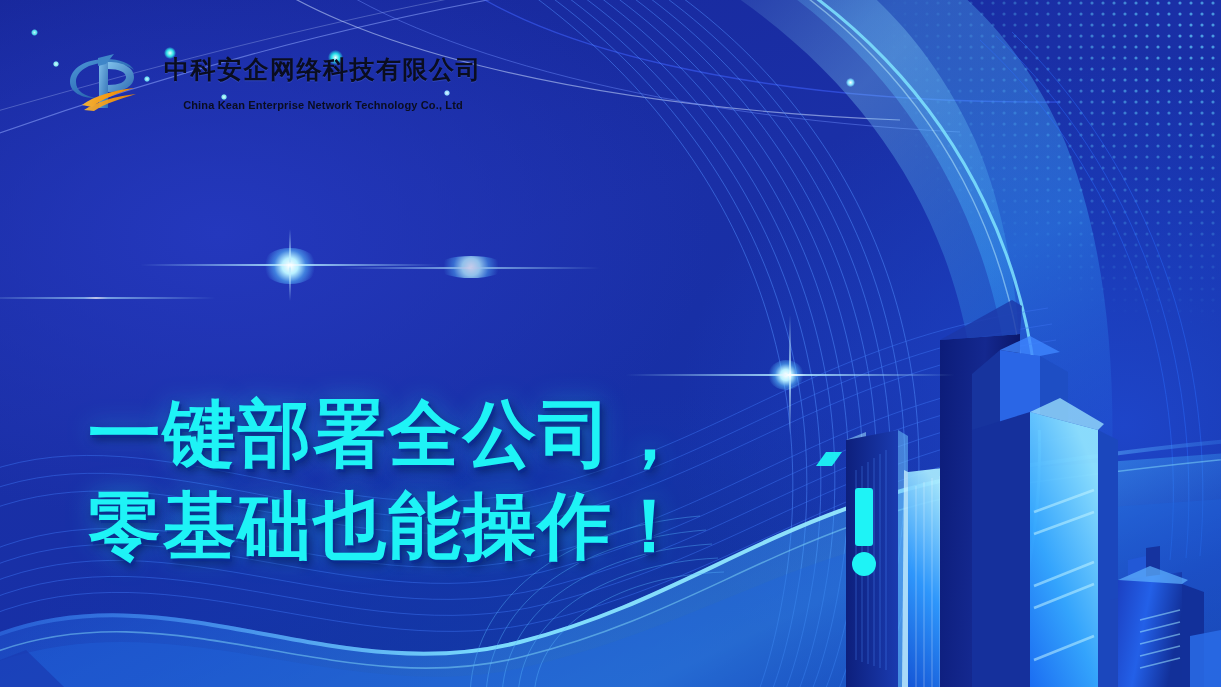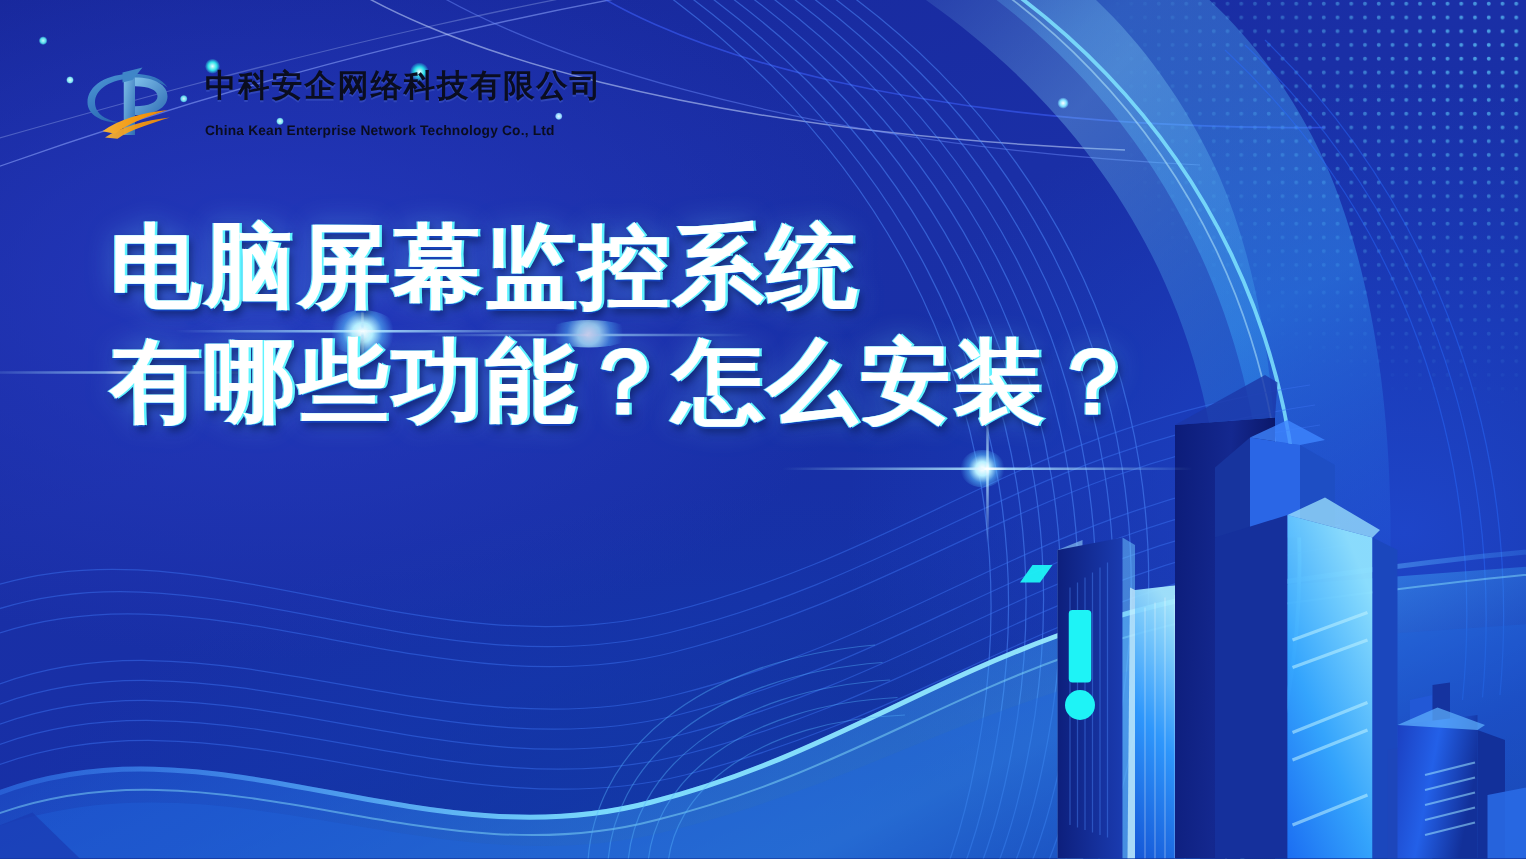--- a/index.html
+++ b/index.html
@@ -23,21 +23,21 @@
   .layer { position:absolute; inset:0; pointer-events:none; }
   .layer svg { width:100%; height:100%; display:block; }
 
   
   #brand {
     position:absolute; left:58px; top:52px;
     display:flex; align-items:center; gap:14px;
     z-index:40;
   }
   #logo-mark { width:92px; height:62px; flex:0 0 auto; }
-  #brand-text { display:flex; flex-direction:column; gap:16px; padding-top:2px; }
+  #brand-text { display:flex; flex-direction:column; gap:16px; padding-top:2px;text-align:center; }
   #brand-cn {
     font-size:25px; font-weight:bold; color:#0a0d20;
     letter-spacing:1.5px; line-height:1.08;
     text-shadow:0 1px 0 rgba(90,120,220,.30);
     white-space:nowrap;
   }
   #brand-en {
     font-size:11px; font-weight:bold; color:#0a0d20;
     letter-spacing:0.15px; line-height:1.1;
     white-space:nowrap;
@@ -401,19 +401,19 @@
       <path d="M24,53 C36,44 56,38 76,36 C60,41 44,47 34,55 Z" fill="url(#lgOr)"></path>
       <path d="M26,58 C38,50 58,44 78,42 C62,47 46,52 36,59 Z" fill="url(#lgOr)" opacity=".95"></path>
     </svg>
 
     <div id="brand-text">
       <div id="brand-cn">中科安企网络科技有限公司</div>
       <div id="brand-en">China Kean Enterprise Network Technology Co., Ltd</div>
     </div>
   </div>
 
-  <div id="headline">
-    <div class="hl-line hl-white">电脑屏幕监控系统</div>
-    <div class="hl-line hl-white">有哪些功能？怎么安装？</div>
-  </div>
-
+
+  <div id="subhead">
+    <div class="hl-line hl-cyan">一键部署全公司，</div>
+    <div class="hl-line hl-cyan">零基础也能操作！</div>
+  </div>
 
 </div>
 
 </body></html>

